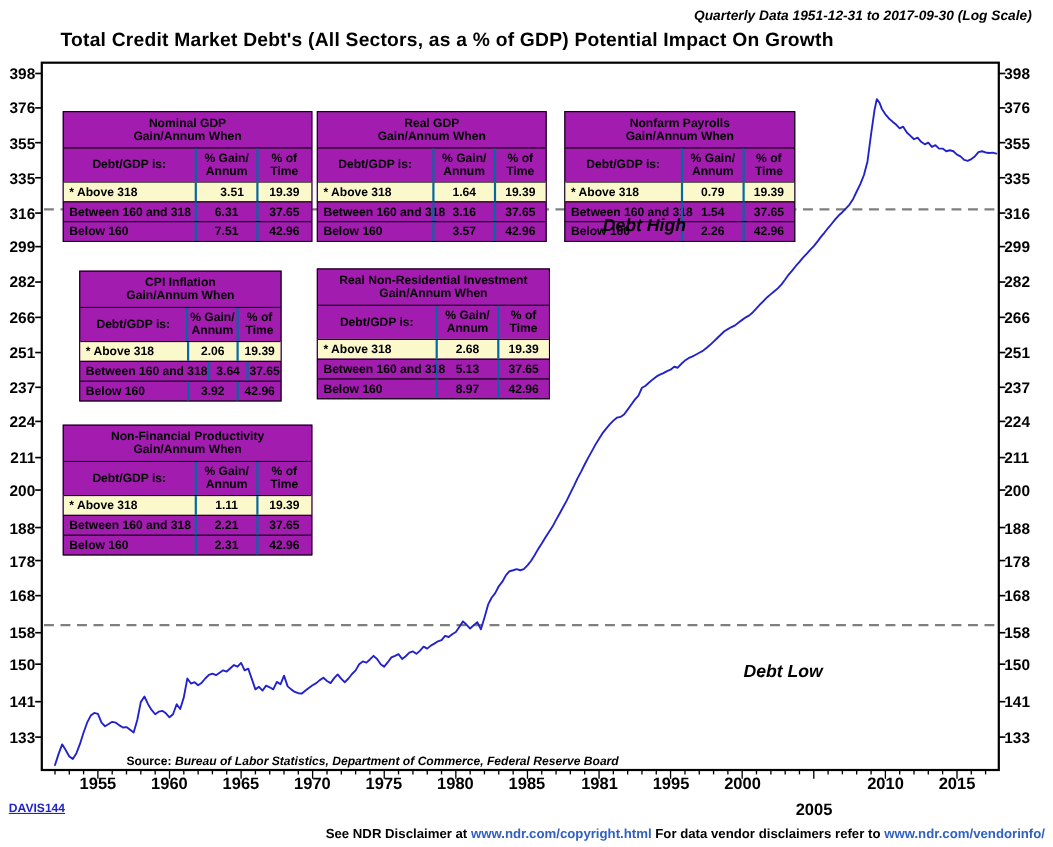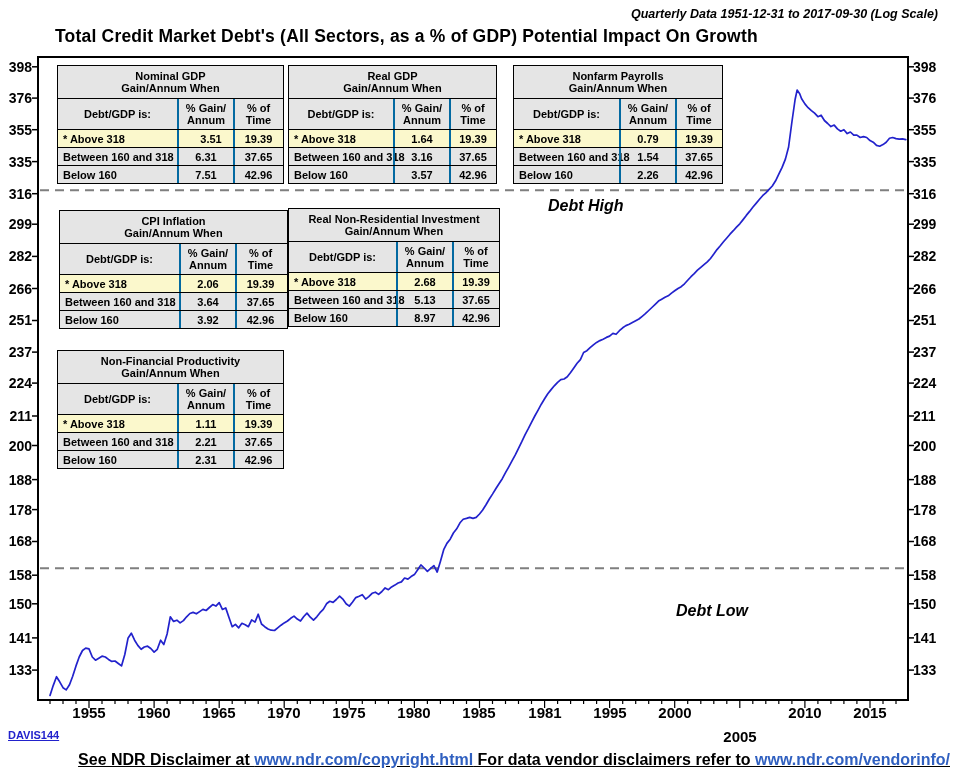--- a/index.html
+++ b/index.html
@@ -13,25 +13,25 @@
   .xlab{position:absolute;width:48px;text-align:center;font-size:15px;font-weight:bold;top:704px;}
   .thresh-label{position:absolute;font-size:16px;font-weight:bold;width:90px;font-style:italic;}
   .end-label{position:absolute;left:700px;width:205px;top:680px;text-align:right;
              font-size:13.5px;font-weight:bold;}
   .source-line{position:absolute;left:115px;top:686px;font-size:11px;}
   .source-line .src-k{font-weight:bold;}
   .source-line .src-v{font-style:italic;font-weight:bold;}
   .chart-id{position:absolute;left:8px;top:729px;font-size:11px;font-weight:bold;
             text-decoration:underline;cursor:pointer;}
   .copy1{position:absolute;right:7px;top:738px;font-size:10.5px;font-weight:bold;}
-  .copy2{position:absolute;right:7px;top:751px;font-size:16px;font-weight:bold;text-decoration:underline;}
+  .copy2{position:absolute;right:7px;top:751px;font-size:12px;font-weight:bold;}
   .link{cursor:pointer;}
   
-  .gtable{position:absolute;background:#e5e5e5;border:1.5px solid #000;box-sizing:border-box;
-          font-size:11px;font-weight:bold;line-height:12px;}
+  .gtable{position:absolute;background:#a21caf;border:1.5px solid #000;box-sizing:border-box;
+          font-size:11px;font-weight:bold;line-height:12px;margin-top:36px;}
   .gtitle{height:33px;box-sizing:border-box;border-bottom:1.5px solid #000;text-align:center;
           padding-top:4px;}
   .grow{display:flex;box-sizing:border-box;}
   .grow + .grow{border-top:1px solid #000;}
   .ghead{height:30px;}
   .gdata{height:18px;}
   .cell{display:flex;align-items:center;justify-content:center;box-sizing:border-box;
         white-space:pre-line;text-align:center;}
   .cell + .cell{border-left:2px solid #0369a1;}
   .gdata .lab{justify-content:flex-start;padding-left:5px;white-space:nowrap;}
@@ -234,21 +234,21 @@
           <div class="cell lab" style="width: 105px;">Between 160 and 318</div>
           <div class="cell num" style="width: 56px;">1.54</div>
           <div class="cell tim" style="width: 46px;">37.65</div>
         </div>
         <div class="grow gdata">
           <div class="cell lab" style="width: 105px;">Below 160</div>
           <div class="cell num" style="width: 56px;">2.26</div>
           <div class="cell tim" style="width: 46px;">42.96</div>
         </div>
       </div>
-      <div class="gtable" style="left: 59px; top: 210px; width: 229px;">
+      <div class="gtable" style="left: 72px; top: 210px; width: 184px;">
     <div class="gtitle">
       <div>CPI Inflation</div>
       <div>Gain/Annum When</div>
     </div>
     <div class="grow ghead">
       <div class="cell lab" style="width: 119px;">Debt/GDP is:</div>
       <div class="cell num" style="width: 56px;">% Gain/
 Annum</div>
       <div class="cell tim" style="width: 49px;">% of
 Time</div>
@@ -379,19 +379,22 @@
       <div class="xlab" style="left: 651px;">2000</div>
       <div class="xlab" style="left: 716px; margin-top: 24px;">2005</div>
       <div class="xlab" style="left: 781px;">2010</div>
       <div class="xlab" style="left: 846px;">2015</div>
     </div>
 
   <div class="thresh-label" style="left:548px;top:197px;">Debt High</div>
   <div class="thresh-label" style="left:676px;top:602px;">Debt Low</div>
 
 
+  <div class="source-line">
+    <span class="src-k">Source:</span><span class="src-v"> Bureau of Labor Statistics, Department of Commerce, Federal Reserve Board</span>
+  </div>
 
   <div class="chart-id" style="color:#2222cc">DAVIS144</div>
 
   <div class="copy2">
     <span>See NDR Disclaimer at </span><span class="link" style="color:#3060c0">www.ndr.com/copyright.html</span><span>   For data vendor disclaimers refer to </span><span class="link" style="color:#3060c0">www.ndr.com/vendorinfo/</span>
   </div>
 </div>
 
 </body></html>

